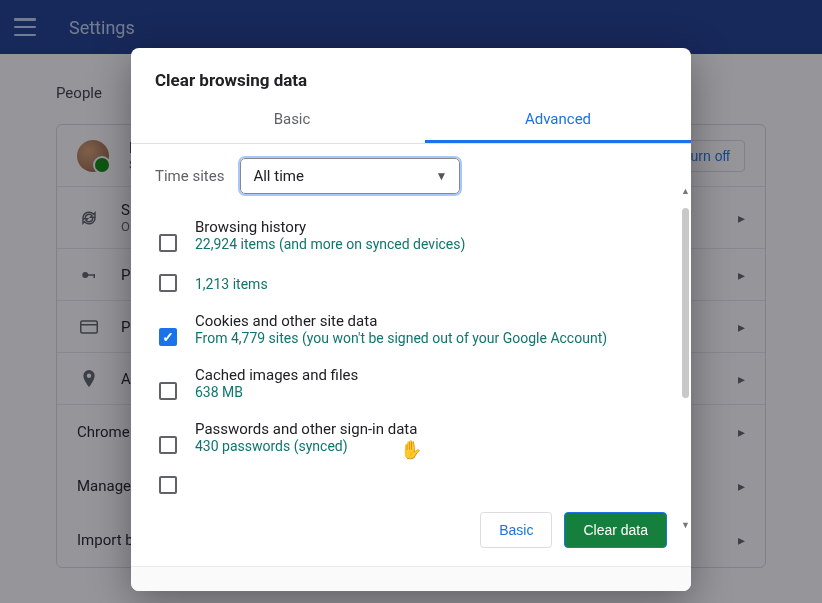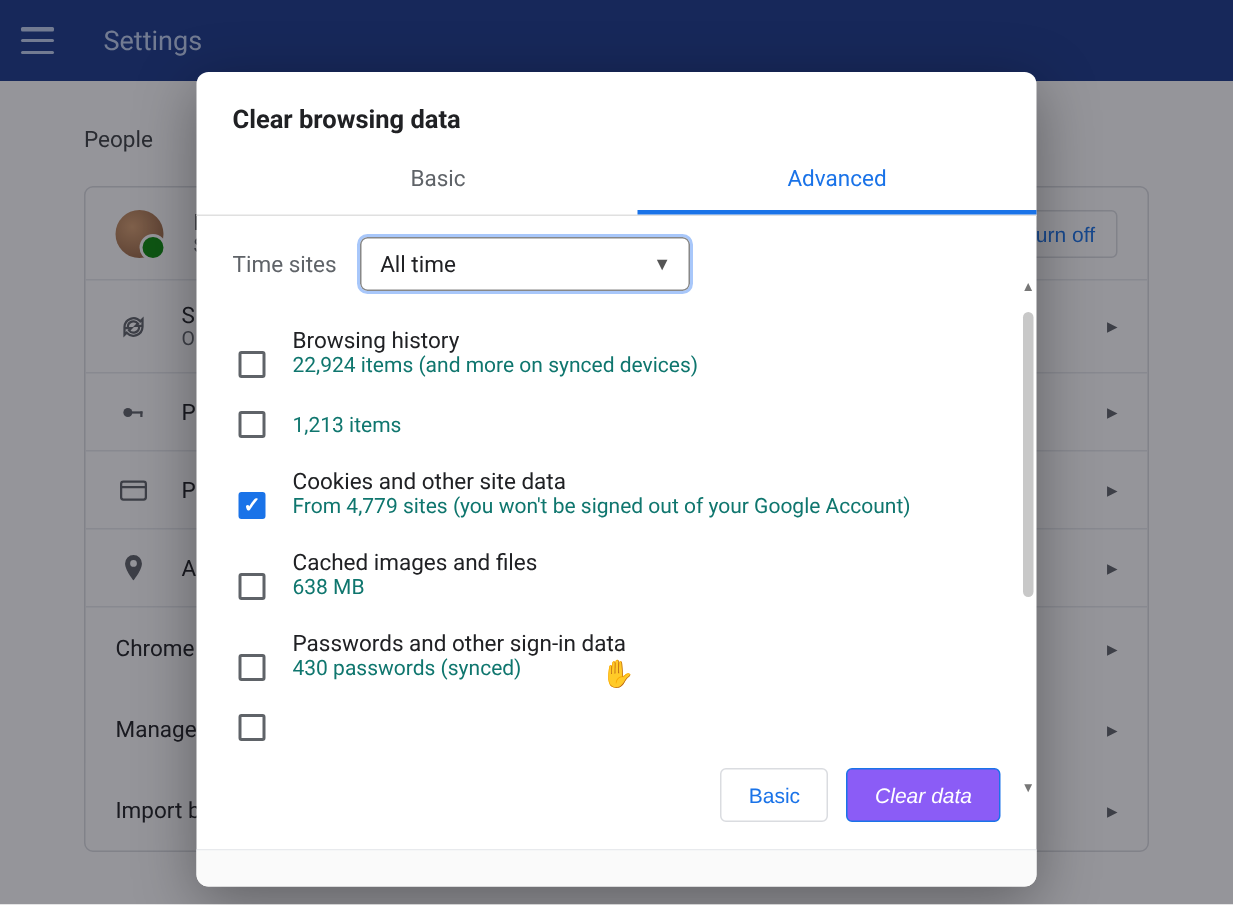--- a/index.html
+++ b/index.html
@@ -152,21 +152,21 @@
     gap:12px;
     padding:18px 24px;
   }
   .btn {
     padding:9px 18px;
     border-radius:4px;
     font-size:14px;
     cursor:pointer;
   }
   .btn-secondary { background:#fff; border:1px solid #dadce0; color:#1a73e8;}
-  .btn-primary { background:#8b5cf6; border:1px solid #1a73e8; color:#fff;font-style:italic;}
+  .btn-primary { background:#15803d; border:1px solid #1a73e8; color:#fff;}
   .dialog-footer {
     border-top:1px solid #e8eaed;
     padding:12px 24px;
     display:flex;
     align-items:center;
     gap:18px;
     background:#fafafa;
     border-radius:0 0 8px 8px;
   }
 </style>

